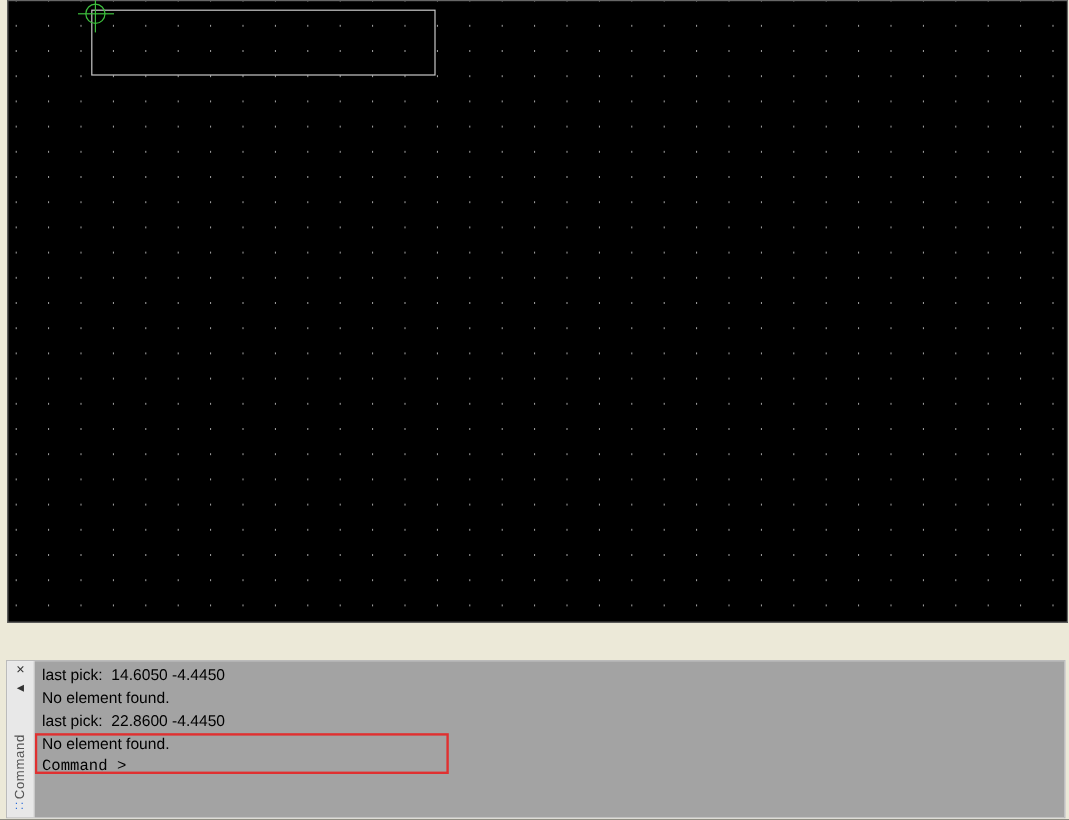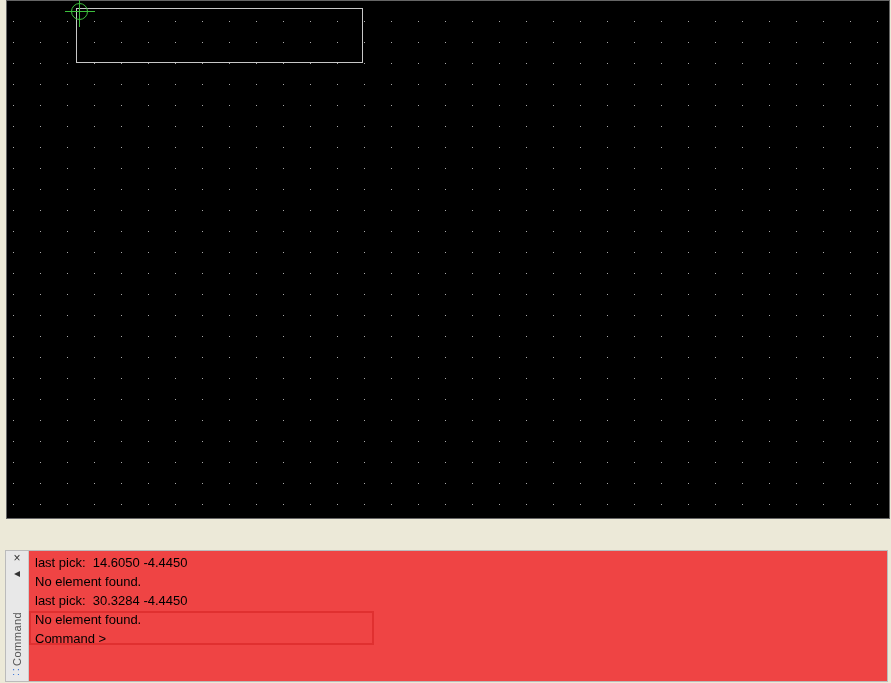--- a/index.html
+++ b/index.html
@@ -108,21 +108,21 @@
   .dots {
     text-align: center;
     font-size: 10px;
     color: #2a6bd8;
     padding-bottom: 4px;
     letter-spacing: 2px;
   }
 
   .command-content {
     flex: 1;
-    background: #ef4444;
+    background: #a3a3a3;
     padding: 2px 6px;
     font-family: Tahoma, sans-serif;
     font-size: 13px;
     color: #000;
     line-height: 19px;
     position: relative;
     overflow: hidden;
   }
 
   .cmd-line, .prompt-row {
@@ -131,20 +131,21 @@
 
   .highlight-box {
     position: absolute;
     border: 2px solid #e03030;
     pointer-events: none;
   }
 
   .prompt-row {
     display: flex;
     align-items: flex-end;
+    font-family: Liberation Mono, monospace;
   }
   .prompt-input {
     border: none;
     outline: none;
     font: inherit;
     flex: 1;
     background: transparent;
     padding: 0 2px;
   }
 </style>
@@ -164,21 +165,21 @@
 <div class="command-panel">
   <div class="side-strip">
     <div class="strip-btn">×</div>
     <div class="strip-btn">◂</div>
     <div class="vlabel">Command</div>
     <div class="dots">::</div>
   </div>
   <div class="command-content">
     <div class="cmd-line">last pick:  14.6050 -4.4450</div>
     <div class="cmd-line">No element found.</div>
-    <div class="cmd-line">last pick:  30.3284 -4.4450</div>
+    <div class="cmd-line">last pick:  22.8600 -4.4450</div>
     <div class="cmd-line">No element found.</div>
     <div class="prompt-row">
       <span>Command &gt;</span>
       <input class="prompt-input" value="" style="">
     </div>
     <div class="highlight-box" id="hlbox" style="top: 60px; left: 0px; width: 345px; height: 34px;"></div>
   </div>
 </div>
 
 </body></html>

